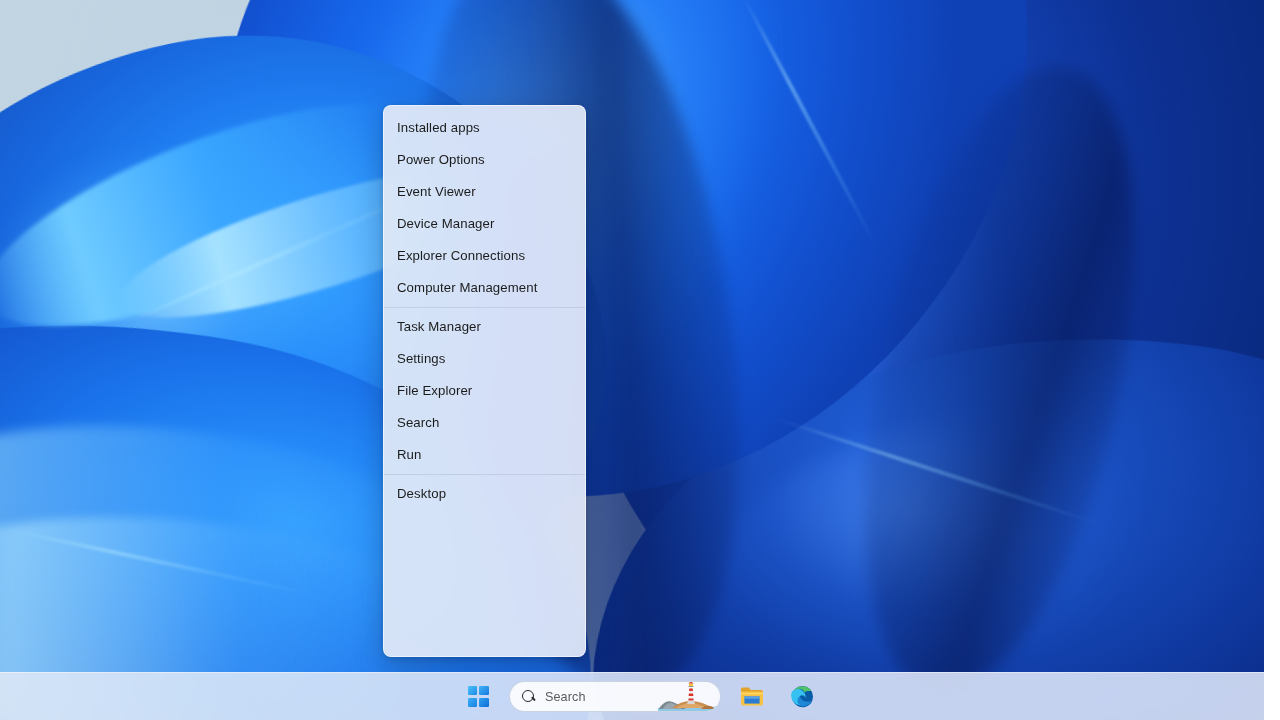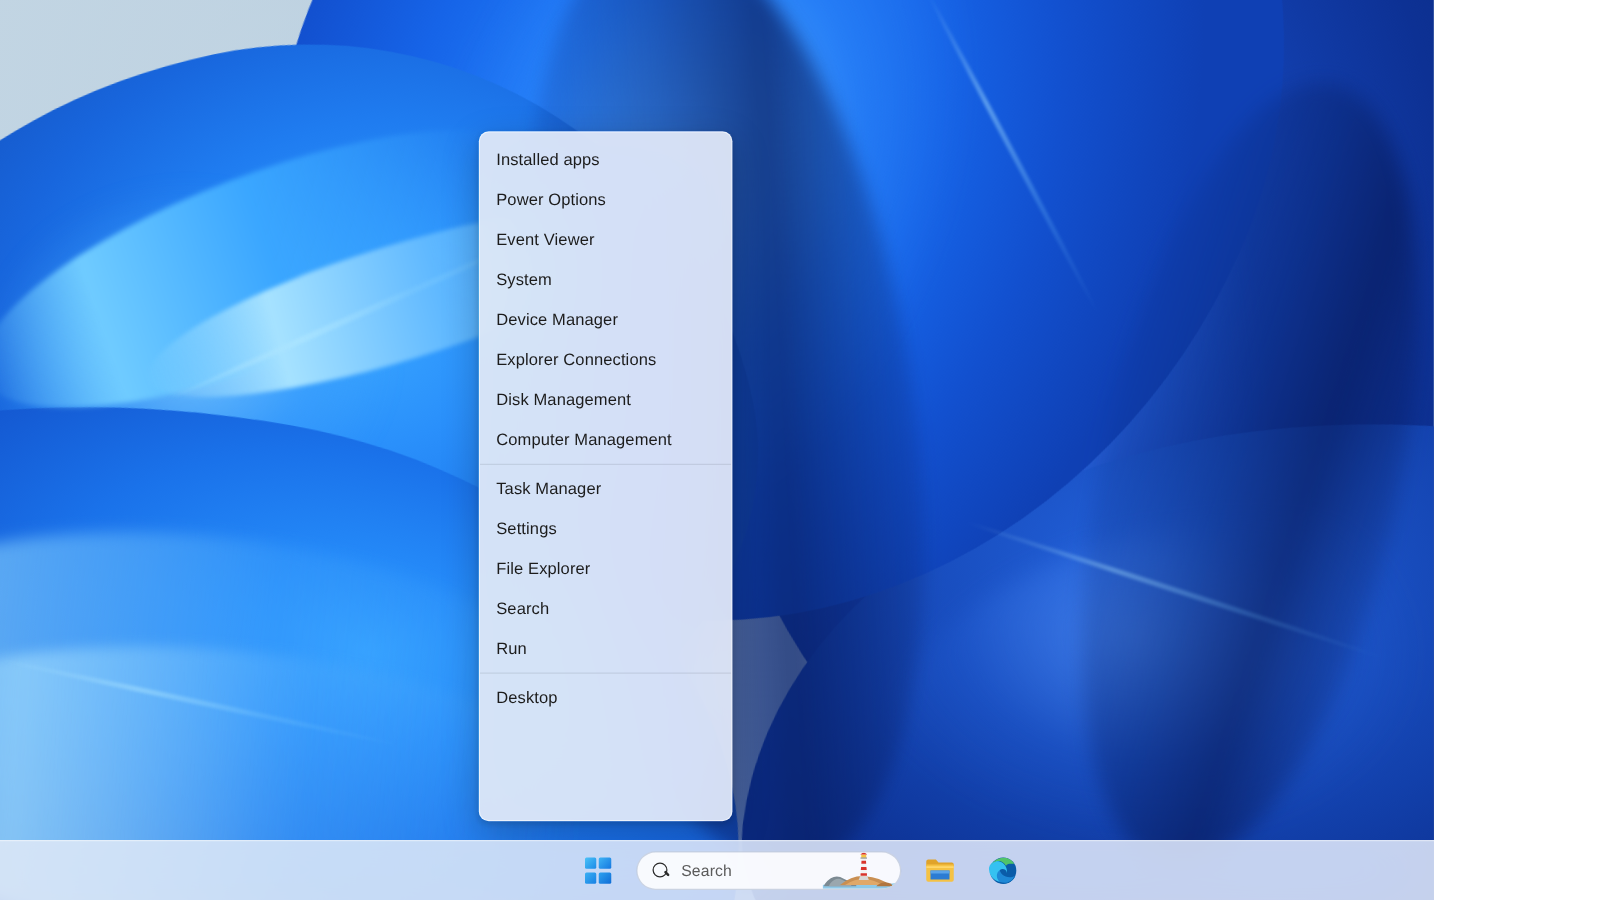--- a/index.html
+++ b/index.html
@@ -8,21 +8,21 @@
   html, body {
     width:1280px; height:720px;
     overflow:hidden;
     font-family:"Liberation Sans", sans-serif;
     -webkit-font-smoothing:antialiased;
   }
 
   
   #desktop {
     position:relative;
-    width:1147px; height:720px;
+    width:1264px; height:720px;
     background:#b9cedd;
     overflow:hidden;
   }
 
   
   .wp-base {
     position:absolute; inset:0;
     background:
       radial-gradient(ellipse 900px 700px at 18% 8%,  #c3d5e2 0%, #b4c9da 42%, #a9c1d6 100%),
       linear-gradient(150deg, #c6d7e4 0%, #b2c8da 48%, #9fbad2 100%);
@@ -365,30 +365,24 @@
     <div class="menu-item">
       <span class="mi-label">Installed apps</span>
     </div>
     <div class="menu-item">
       <span class="mi-label">Power Options</span>
     </div>
     <div class="menu-item">
       <span class="mi-label">Event Viewer</span>
     </div>
     <div class="menu-item">
-      <span class="mi-label">System</span>
-    </div>
-    <div class="menu-item">
       <span class="mi-label">Device Manager</span>
     </div>
     <div class="menu-item">
       <span class="mi-label">Explorer Connections</span>
-    </div>
-    <div class="menu-item">
-      <span class="mi-label">Disk Management</span>
     </div>
     <div class="menu-item">
       <span class="mi-label">Computer Management</span>
     </div>
 
     <div class="menu-sep"></div>
 
     <div class="menu-item">
       <span class="mi-label">Task Manager</span>
     </div>

